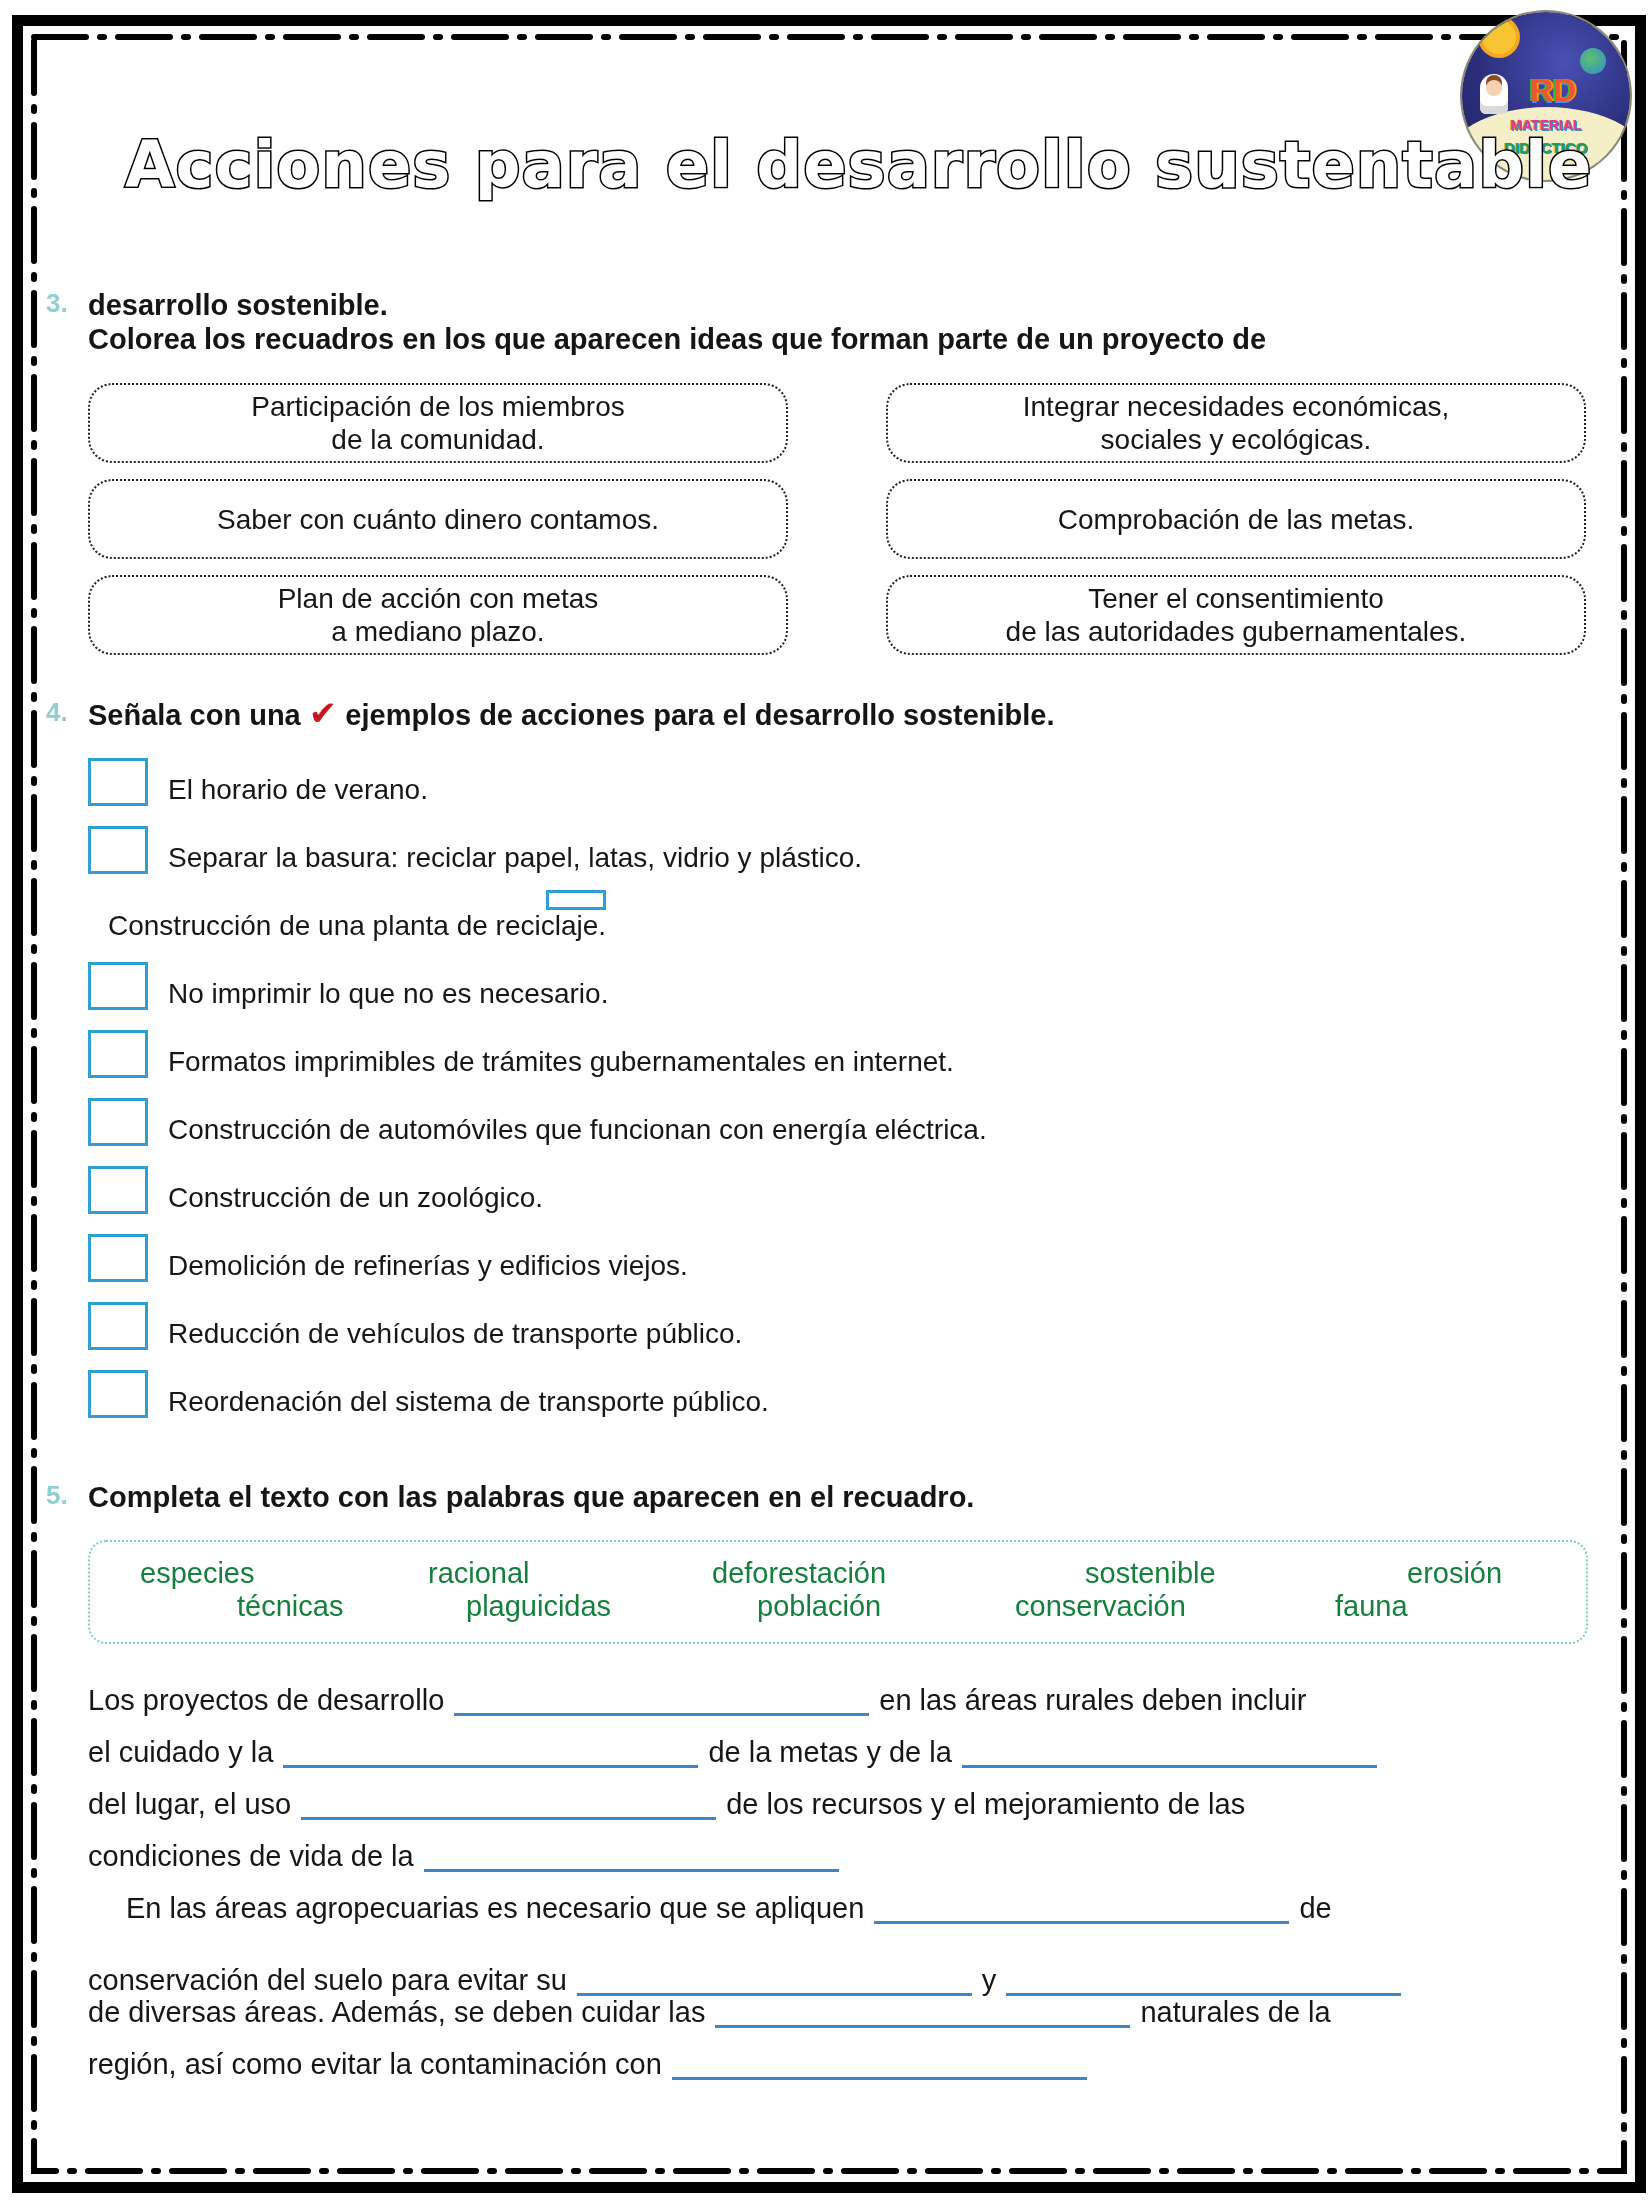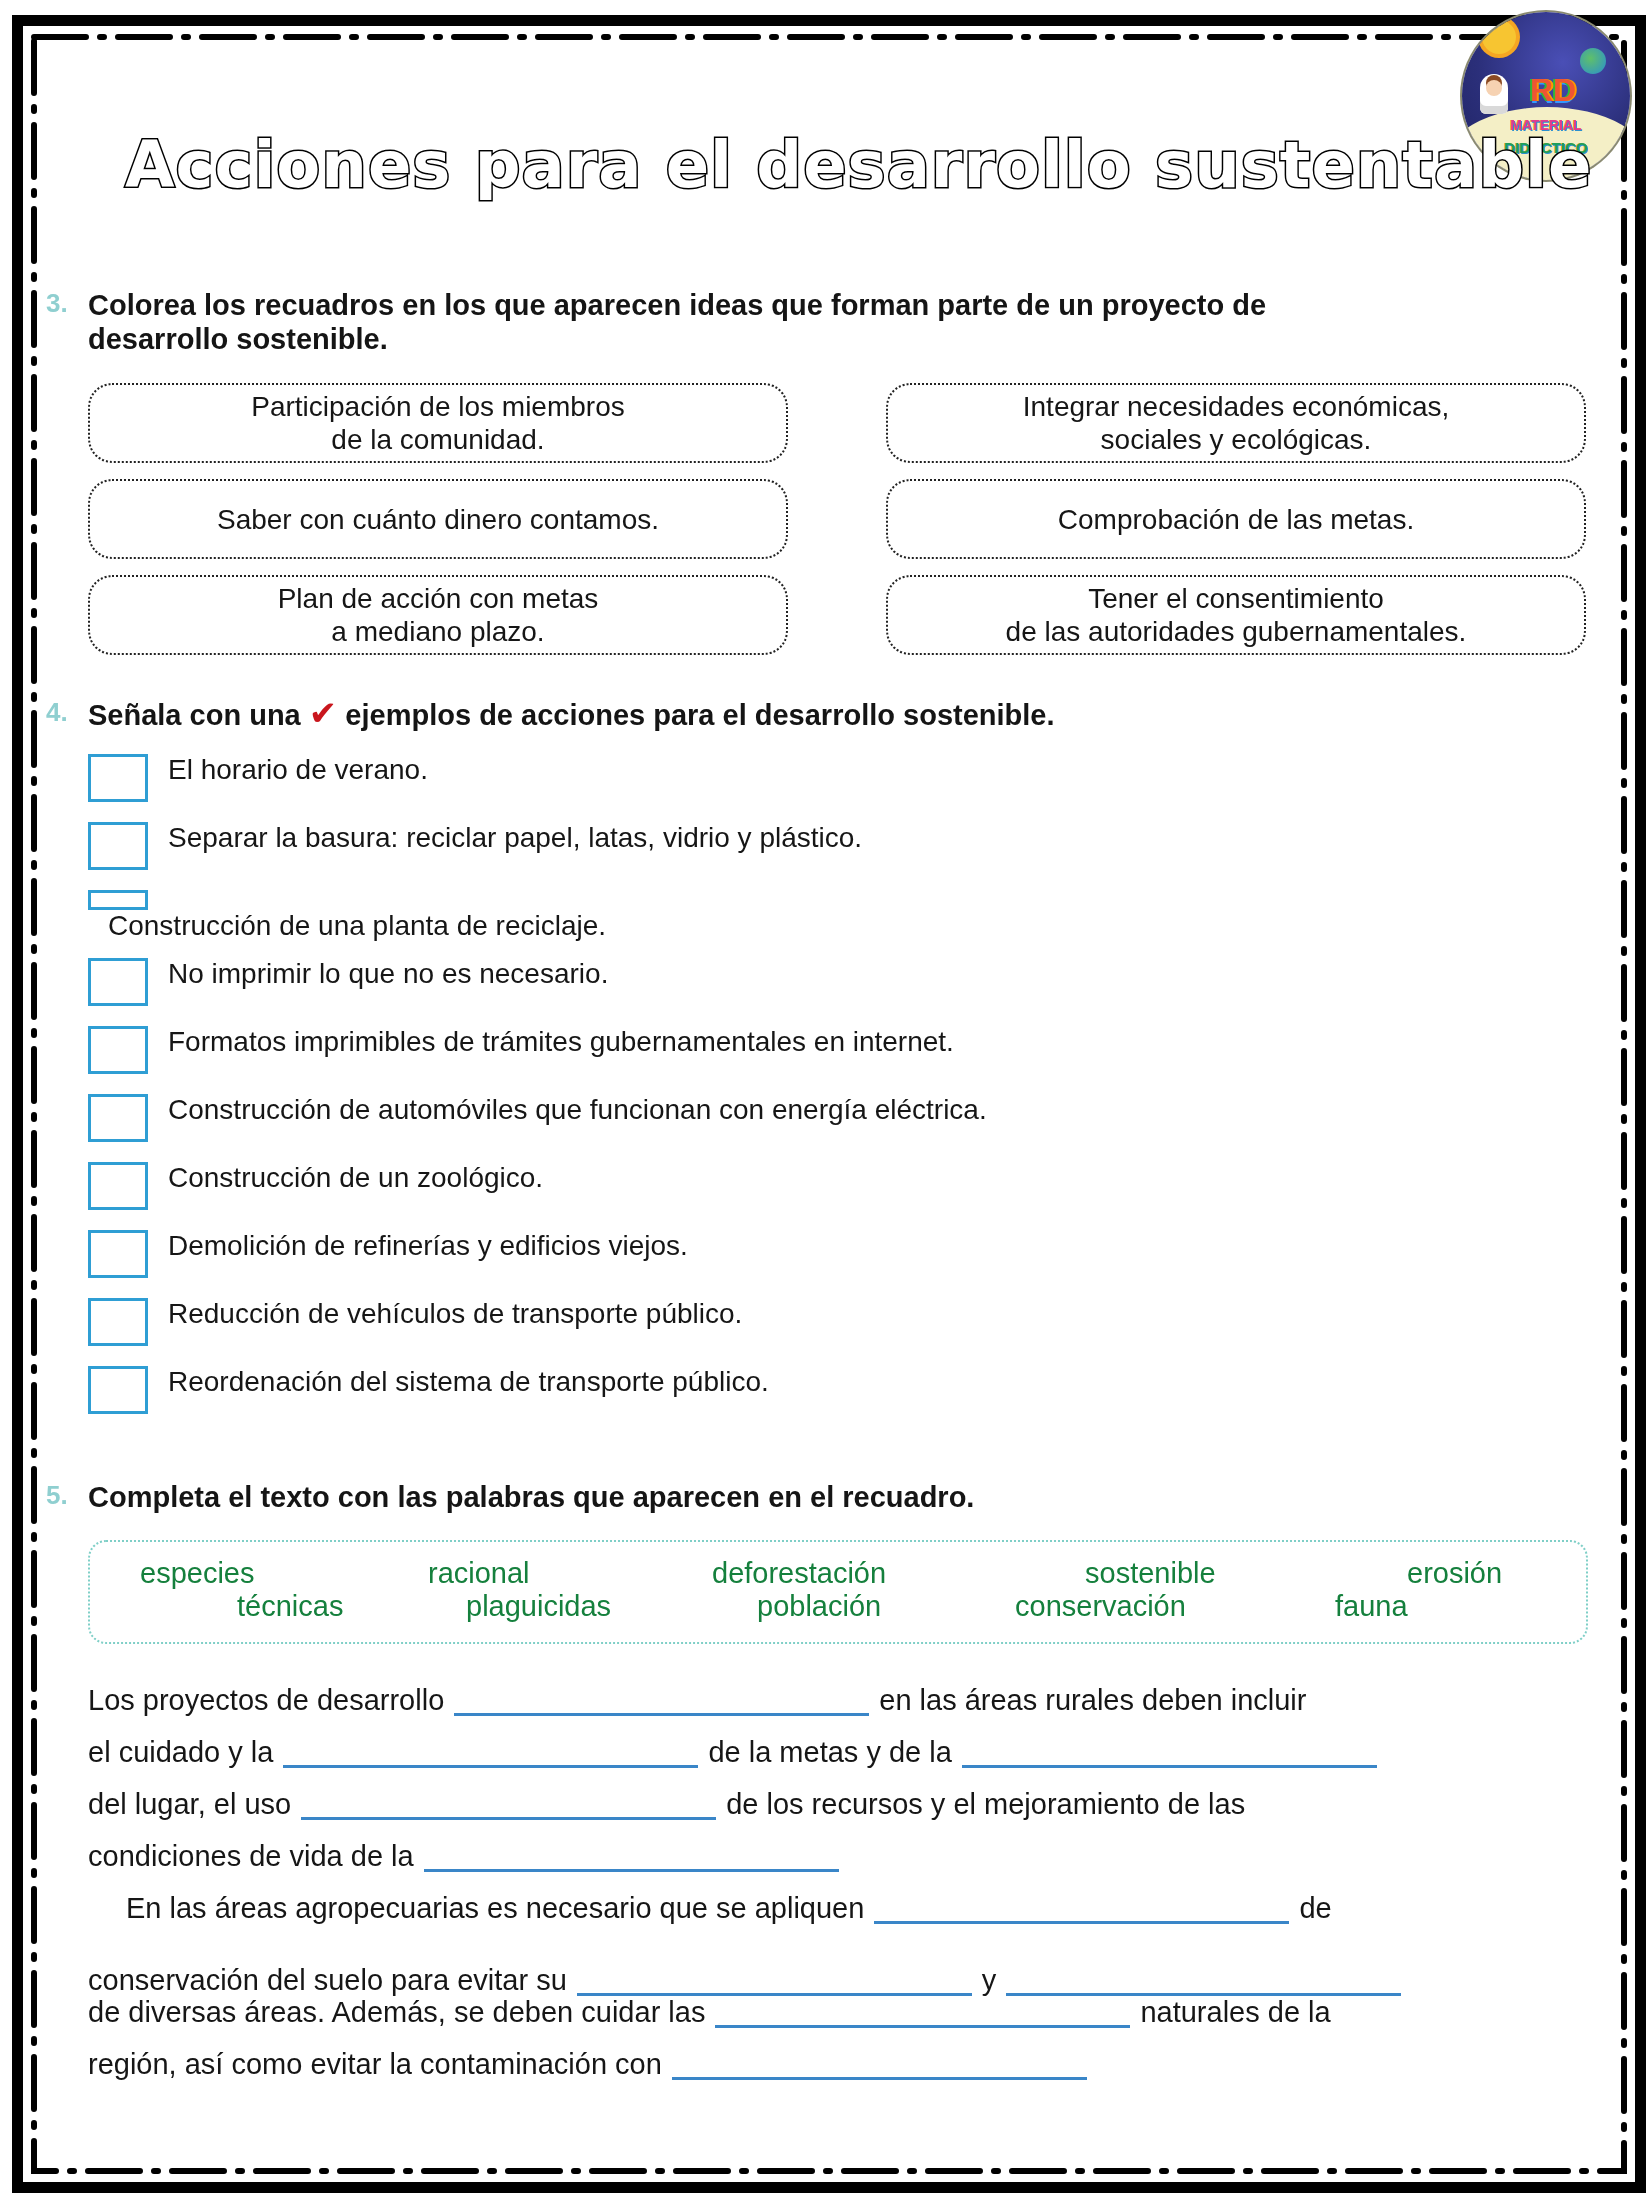--- a/index.html
+++ b/index.html
@@ -41,21 +41,21 @@
 
   .q-marker { position: absolute; left: 46px; font-size: 26px; color: #8fcfd0; font-weight: bold; }
   .q-head { position: absolute; left: 88px; font-size: 29px; font-weight: bold; line-height: 34px; color: #151515; }
   .q-head .check { color: #c9161d; font-size: 34px; }
 
   .idea-box { position: absolute; width: 700px; height: 80px; box-sizing: border-box;
               border: 2px dotted #222; border-radius: 24px;
               display: flex; align-items: center; justify-content: center; text-align: center;
               font-size: 28px; line-height: 33px; color: #161616; white-space: pre-line; }
 
-  .check-item { position: absolute; left: 88px; height: 52px; display: flex; align-items: flex-start; }
+  .check-item { position: absolute; left: 88px; height: 52px; display: flex; align-items: flex-end; }
   .check-box { width: 60px; height: 48px; box-sizing: border-box; border: 3px solid #2f9ed4;
                background: #fff; cursor: pointer; }
   .check-label { margin-left: 20px; font-size: 28px; color: #161616; white-space: nowrap; }
 
   .word-bank { position: absolute; left: 88px; top: 1540px; width: 1500px; height: 104px;
                box-sizing: border-box; border: 2px dotted #7fcfc7; border-radius: 18px; }
   .word { position: absolute; font-size: 29px; color: #15803d; white-space: nowrap; }
 
   .para-line { position: absolute; left: 88px; font-size: 29px; color: #161616; white-space: nowrap;
                height: 40px; line-height: 40px; }
@@ -80,22 +80,22 @@
   <div class="kid"></div>
   <div class="rd">RD</div>
   <div class="brand brand1">MATERIAL</div>
   <div class="brand brand2">DIDACTICO</div>
 </div>
 
 <div class="title">Acciones para el desarrollo sustentable</div>
 
 <div class="q-marker" style="top:288px;">3.</div>
 <div class="q-head" style="top:288px;">
+  <div>desarrollo sostenible.</div>
   <div>Colorea los recuadros en los que aparecen ideas que forman parte de un proyecto de</div>
-  <div>desarrollo sostenible.</div>
 </div>
 
 <div class="idea-box" style="left:88px; top:383px;text-align:center;">Participación de los miembros
 de la comunidad.</div>
 <div class="idea-box" style="left:88px; top:479px;">Saber con cuánto dinero contamos.</div>
 <div class="idea-box" style="left:88px; top:575px;">Plan de acción con metas
 a mediano plazo.</div>
 <div class="idea-box" style="left:886px; top:383px;">Integrar necesidades económicas,
 sociales y ecológicas.</div>
 <div class="idea-box" style="left:886px; top:479px;">Comprobación de las metas.</div>

